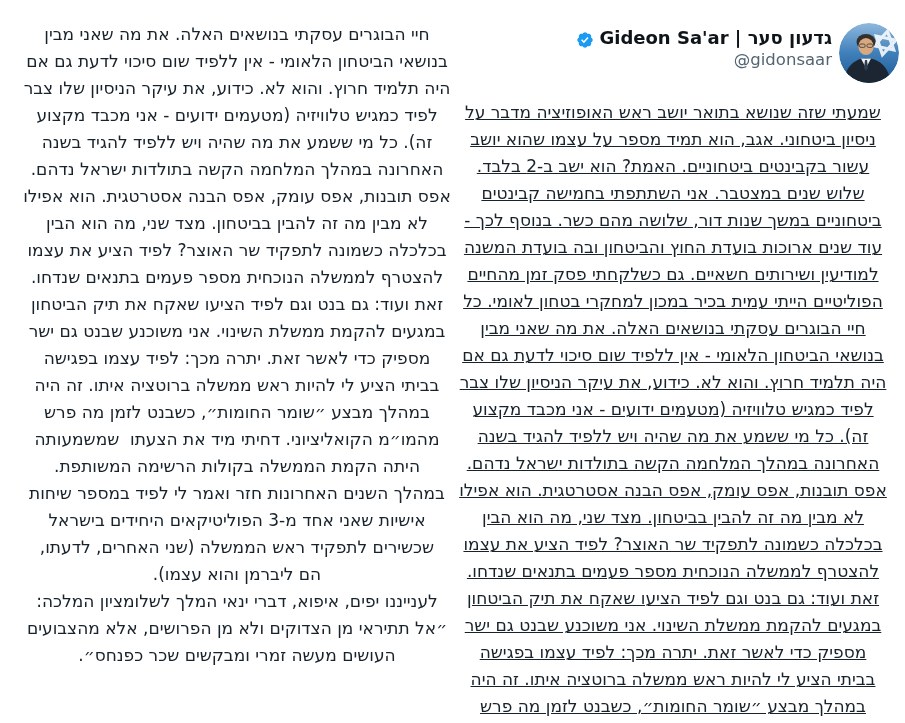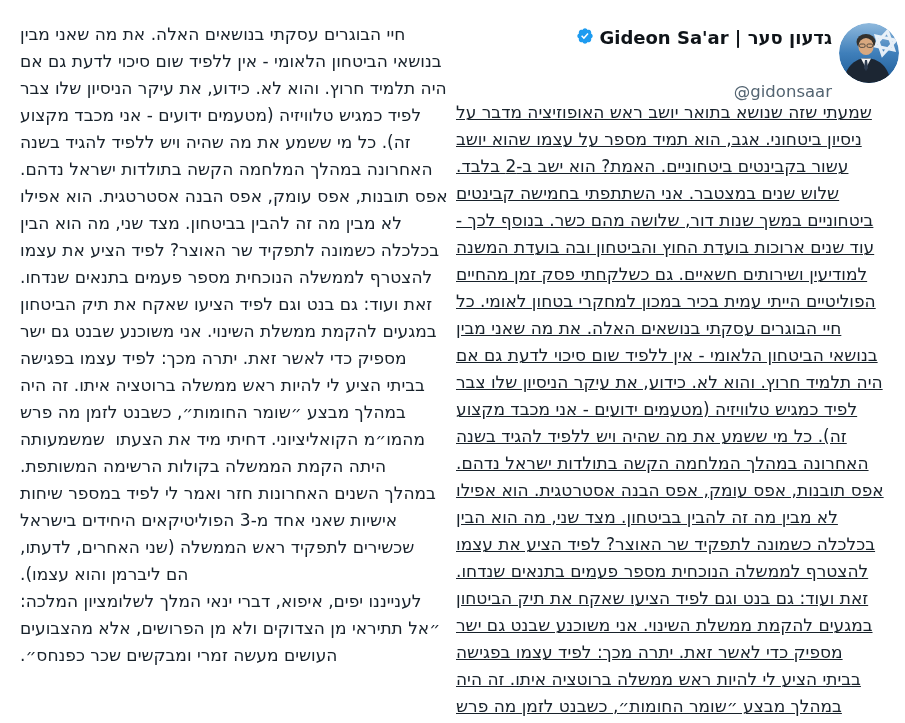--- a/index.html
+++ b/index.html
@@ -10,21 +10,21 @@
     position:relative;
     overflow:hidden;
   }
   .canvas { position:absolute; inset:0; }
 
   
   .col {
     position:absolute;
     width:434px;
     direction:rtl;
-    text-align:left;
+    text-align:center;
     white-space:pre;
     font-size:17px;
     line-height:27px;
     color:#18222b;
     letter-spacing:0;
   }
   .col-right { top:99px;  left:456px;text-decoration:underline; }
   .col-left  { top:21px;  left:20px;  }
 
   
@@ -33,29 +33,29 @@
     width:60px; height:60px; border-radius:50%;
     overflow:hidden; cursor:pointer;
   }
   .avatar svg { display:block; }
 
   .id-block {
     position:absolute; top:27px; right:73px;
     display:flex; flex-direction:column; align-items:flex-end;
   }
   .name-row {
-    display:flex; direction:rtl; align-items:flex-start; gap:5px;
+    display:flex; direction:rtl; align-items:flex-end; gap:5px;
     font-weight:bold; font-size:18px; line-height:22px;
     color:#0f1419; cursor:pointer;
   }
   .badge { display:inline-flex; width:18px; height:18px; }
   .handle {
     direction:ltr;
     font-size:16.5px; line-height:22px;
-    color:#536471; cursor:pointer;margin-top:32px;
+    color:#536471; cursor:pointer;
   }
 </style>
 </head>
 <body>
 
 <div class="canvas">
 
   <div class="col col-left">חיי הבוגרים עסקתי בנושאים האלה. את מה שאני מבין
 בנושאי הביטחון הלאומי - אין ללפיד שום סיכוי לדעת גם אם
 היה תלמיד חרוץ. והוא לא. כידוע, את עיקר הניסיון שלו צבר

